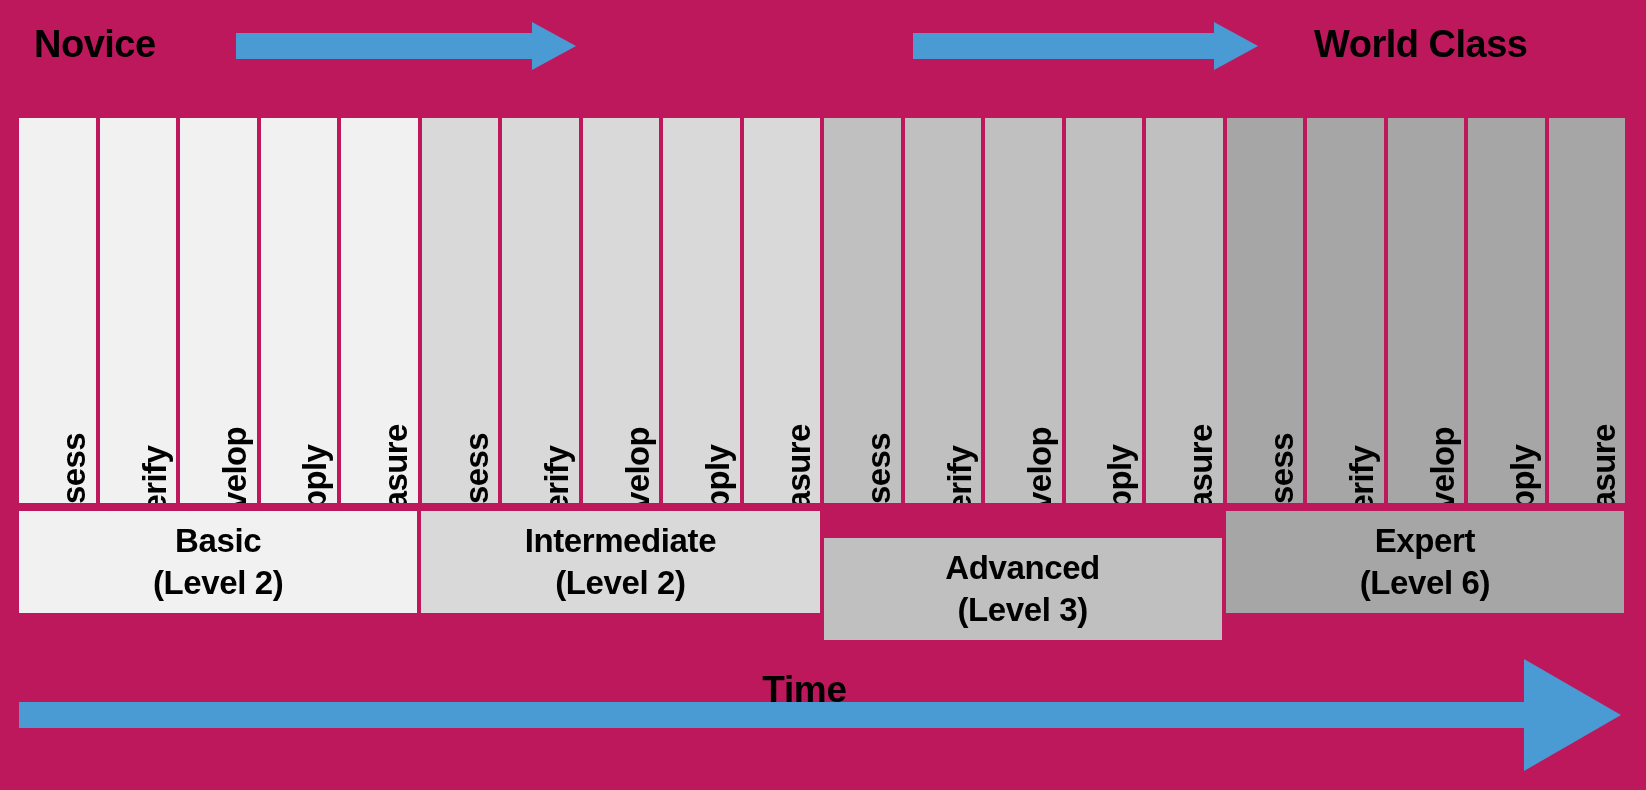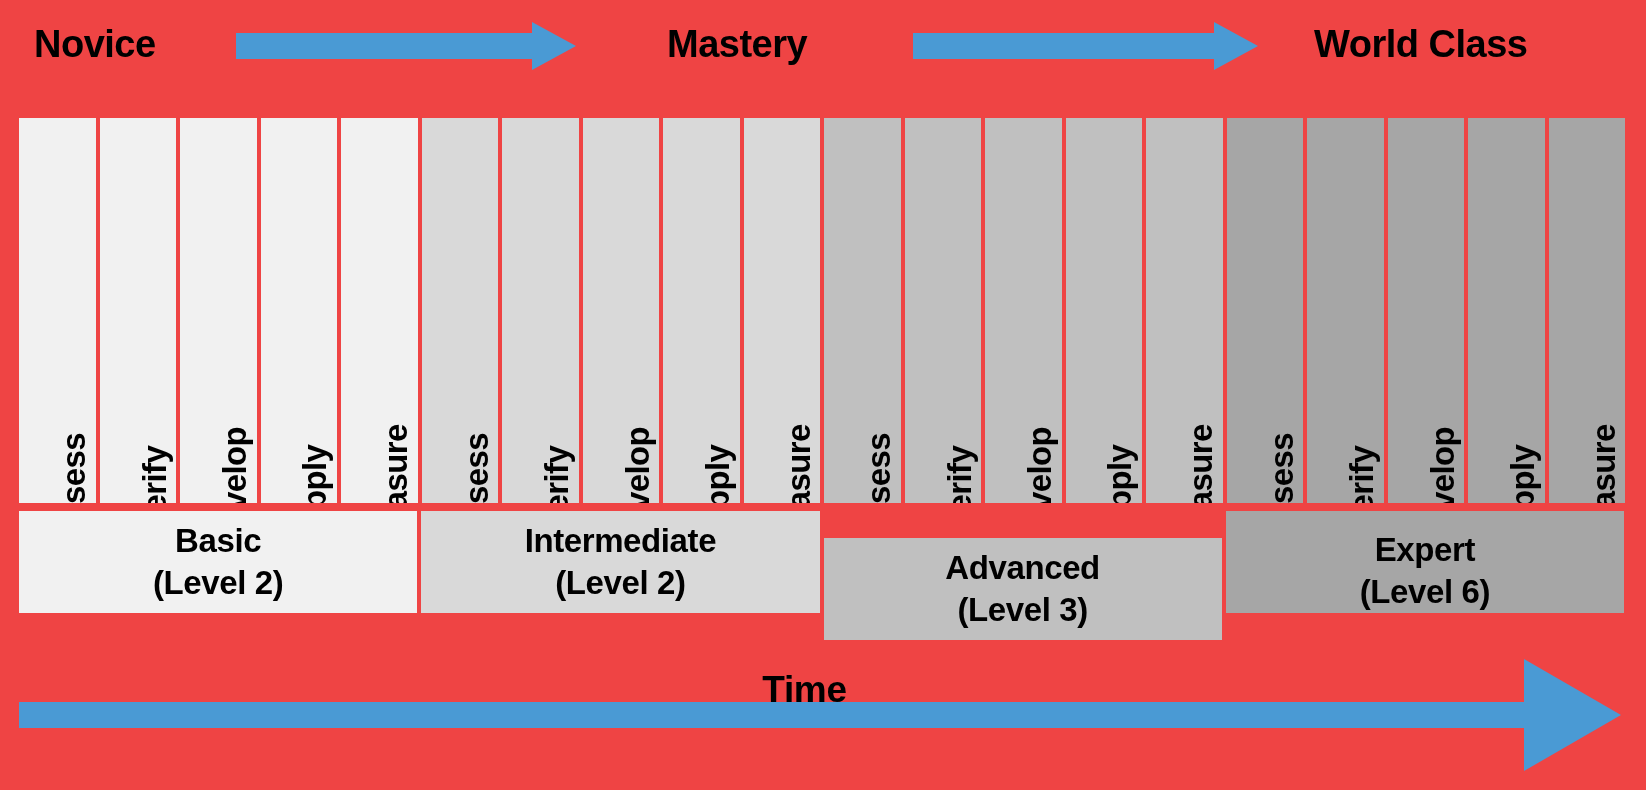--- a/index.html
+++ b/index.html
@@ -9,21 +9,21 @@
     height: 790px;
     background: #ffffff;
     font-family: "Liberation Sans", sans-serif;
     overflow: hidden;
   }
 
   #stage {
     position: relative;
     width: 1646px;
     height: 790px;
-    background: #ef4444;
+    background: #be185d;
   }
 
   
   .hdr-label {
     position: absolute;
     font-weight: 700;
     font-size: 38px;
     color: #000000;
     white-space: nowrap;
     letter-spacing: -0.5px;
@@ -131,21 +131,20 @@
 <div id="stage">
 
   <div id="hdr-novice" class="hdr-label">Novice</div>
 
   <div id="hdr-arrow-1" class="hdr-arrow">
     <svg viewBox="0 0 340 48" preserveAspectRatio="none">
       <path d="M0,11 L296,11 L296,0 L340,24 L296,48 L296,37 L0,37 Z" fill="#4A9AD4"></path>
     </svg>
   </div>
 
-  <div id="hdr-mastery" class="hdr-label">Mastery</div>
 
   <div id="hdr-arrow-2" class="hdr-arrow">
     <svg viewBox="0 0 345 48" preserveAspectRatio="none">
       <path d="M0,11 L301,11 L301,0 L345,24 L301,48 L301,37 L0,37 Z" fill="#4A9AD4"></path>
     </svg>
   </div>
 
   <div id="hdr-worldclass" class="hdr-label">World Class</div>
 
   <div id="matrix">
@@ -265,21 +264,21 @@
         <div>(Level 2)</div>
       </div>
       <div class="legend-cell" style="background: rgb(217, 217, 217); width: 398.5px;">
         <div>Intermediate</div>
         <div>(Level 2)</div>
       </div>
       <div class="legend-cell" style="background: rgb(192, 192, 192); width: 398.5px; margin-top: 27px;">
         <div>Advanced</div>
         <div>(Level 3)</div>
       </div>
-      <div class="legend-cell" style="background: rgb(166, 166, 166); width: 398.5px; justify-content: flex-end;">
+      <div class="legend-cell" style="background: rgb(166, 166, 166); width: 398.5px;">
         <div>Expert</div>
         <div>(Level 6)</div>
       </div>
     </div>
 
   <div id="time-arrow">
     <svg viewBox="0 0 1609 120" preserveAspectRatio="none">
       <path d="M0,47 L1505,47 L1505,4 L1602,60 L1505,116 L1505,73 L0,73 Z" fill="#4A9AD4"></path>
     </svg>
   </div>

